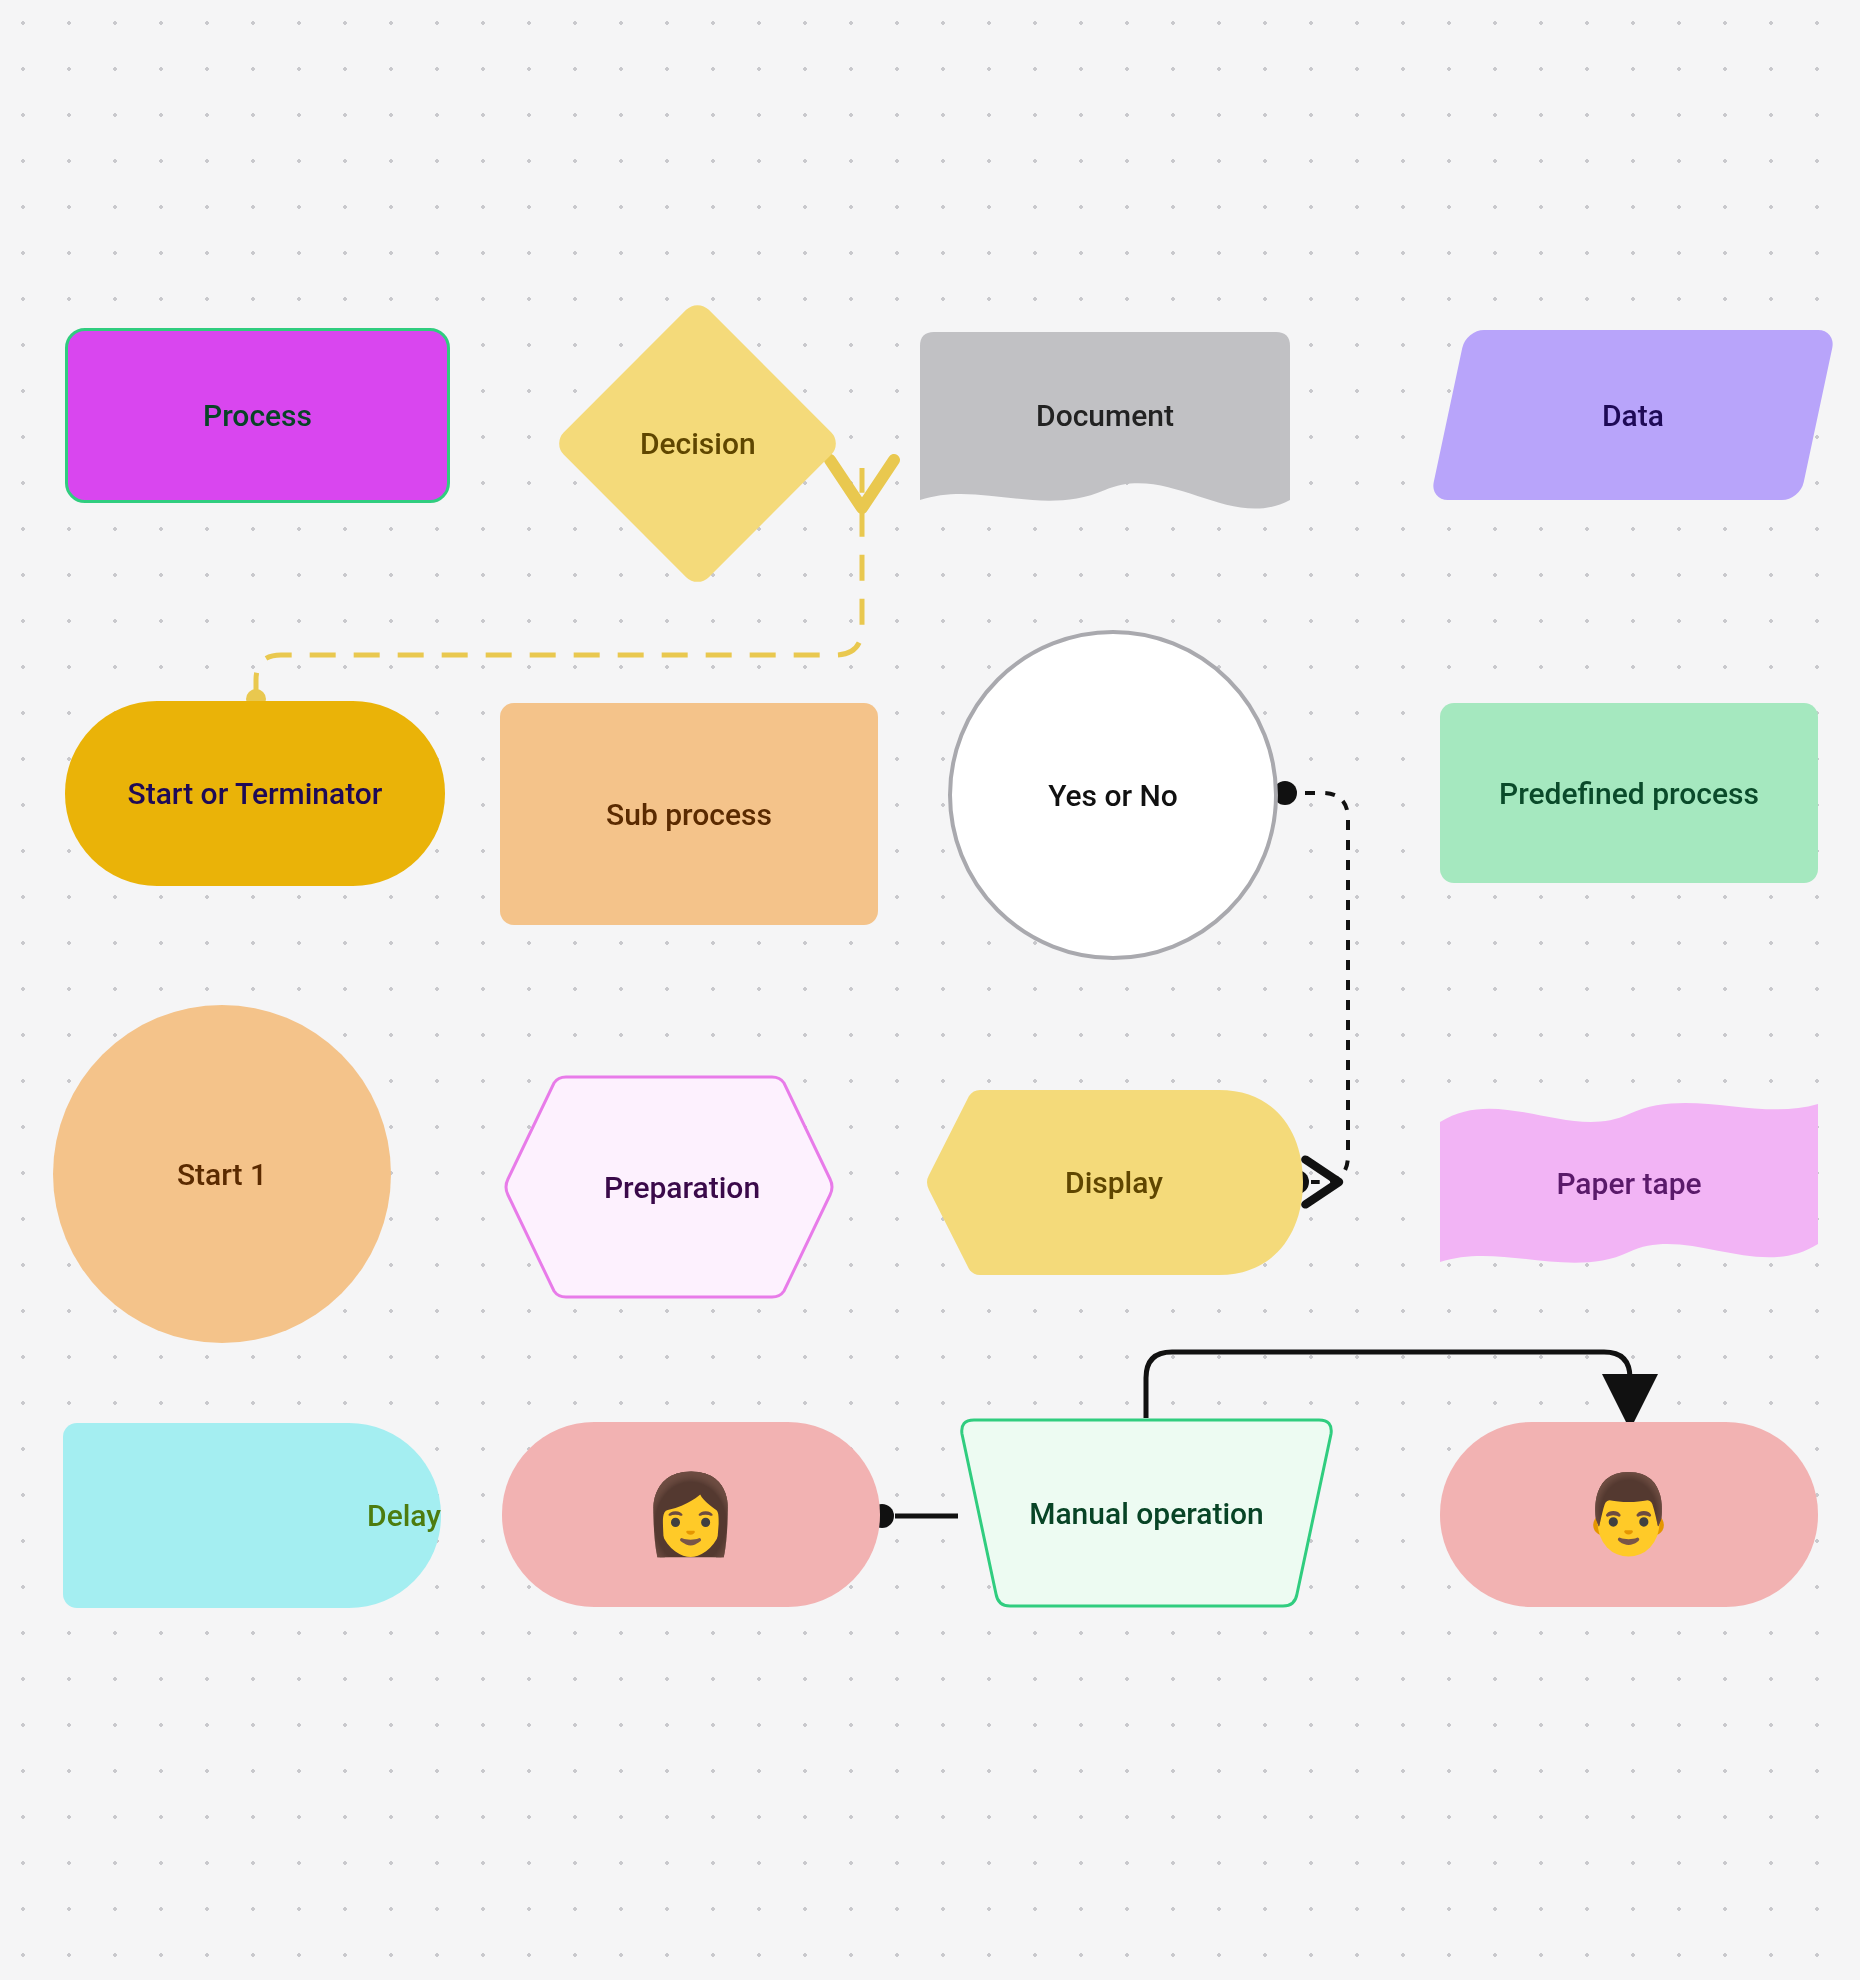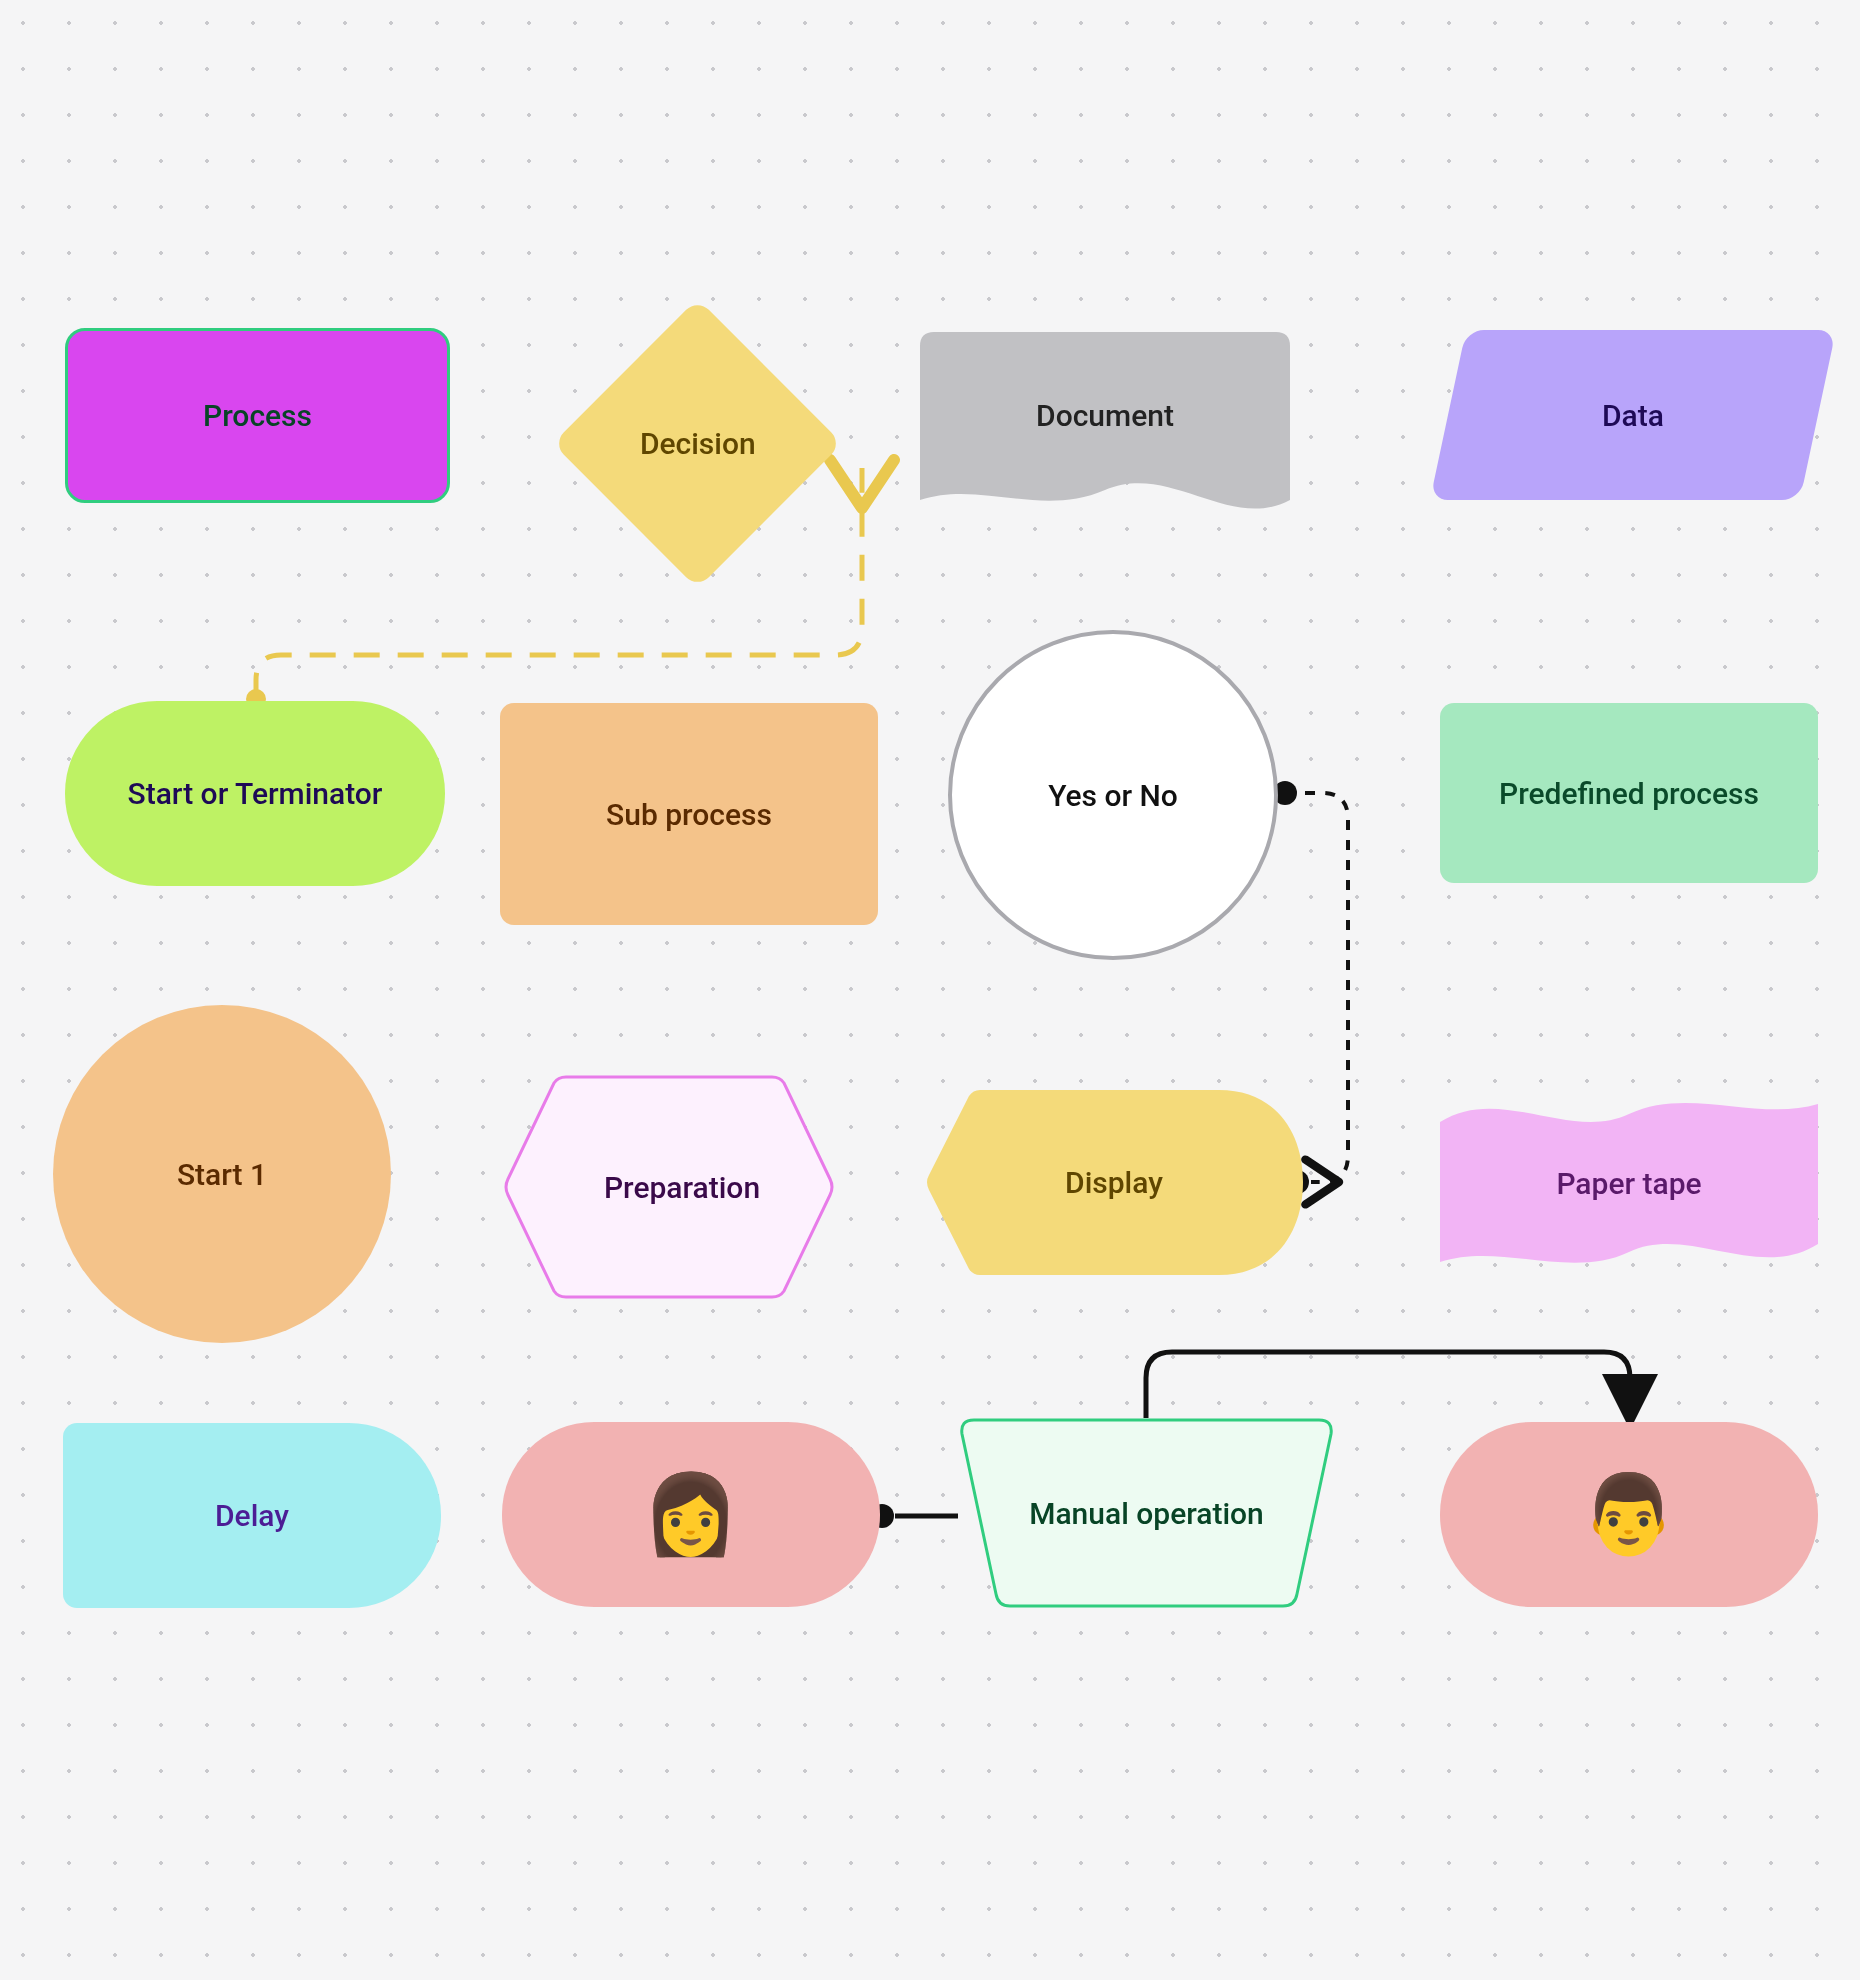--- a/index.html
+++ b/index.html
@@ -67,21 +67,21 @@
     left:1448px; top:330px; width:370px; height:170px;
     background:#b8a4fa;
     transform:skewX(-12deg);
     border-radius:18px;
     color:#1e0a56;
   }
   .n-data span{ transform:skewX(12deg); }
   
   .n-terminator{
     left:65px; top:701px; width:380px; height:185px;
-    background:#bef264;
+    background:#eab308;
     border-radius:92px;
     color:#1e0a56;
   }
   
   .n-subprocess{
     left:500px; top:703px; width:378px; height:222px;
     background:#f4c38a;
     border-radius:14px;
     color:#5a2a00;
   }
@@ -128,21 +128,22 @@
     color:#5a1a6a;
     text-align:center;
   }
   .n-papertape .shape{ position:absolute; inset:0; }
   .n-papertape .label{position:relative;}
   
   .n-delay{
     left:63px; top:1423px; width:378px; height:185px;
     background:#a4eef1;
     border-radius:14px 92px 92px 14px;
-    color:#4c1d95;
+    color:#4d7c0f;
+    justify-content:flex-end;
   }
   
   .n-woman{
     left:502px; top:1422px; width:378px; height:185px;
     background:#f2b2b2;
     border-radius:92px;
     font-size:78px;
   }
   
   .n-manual{

